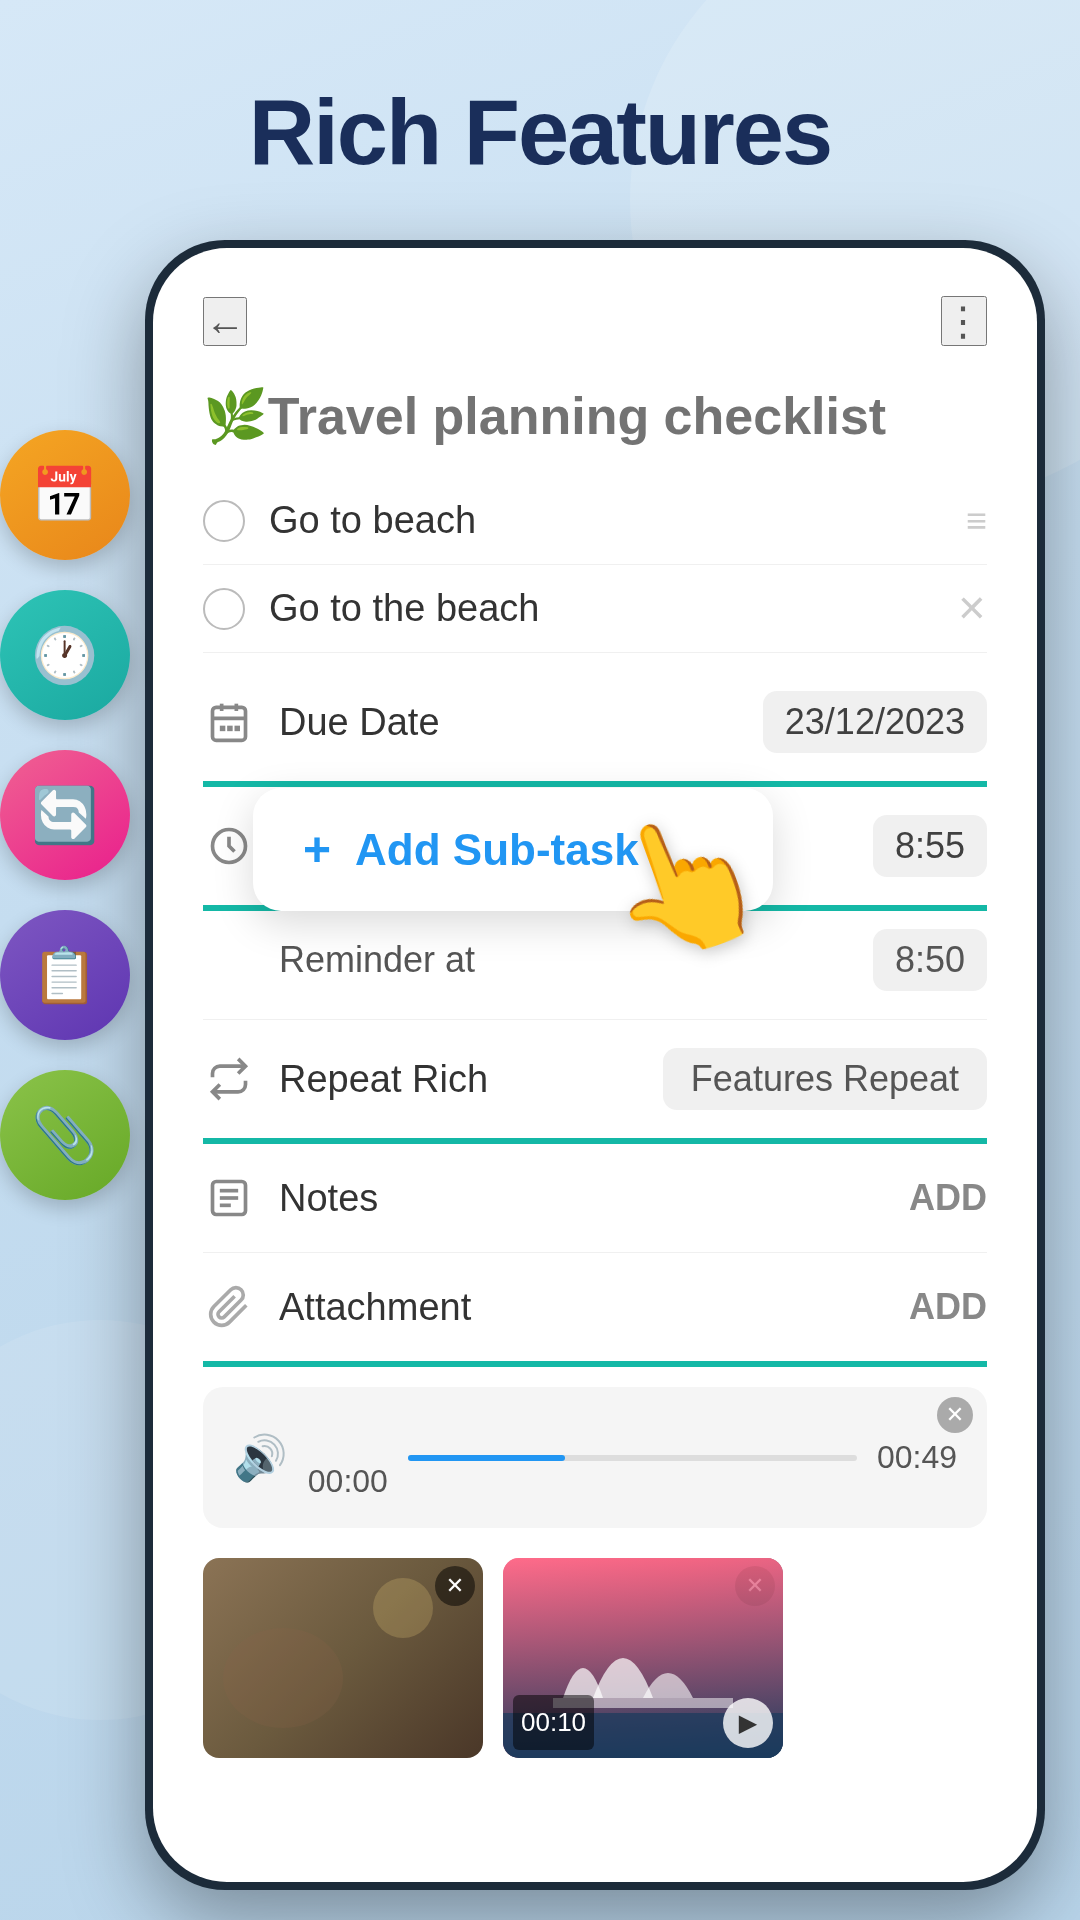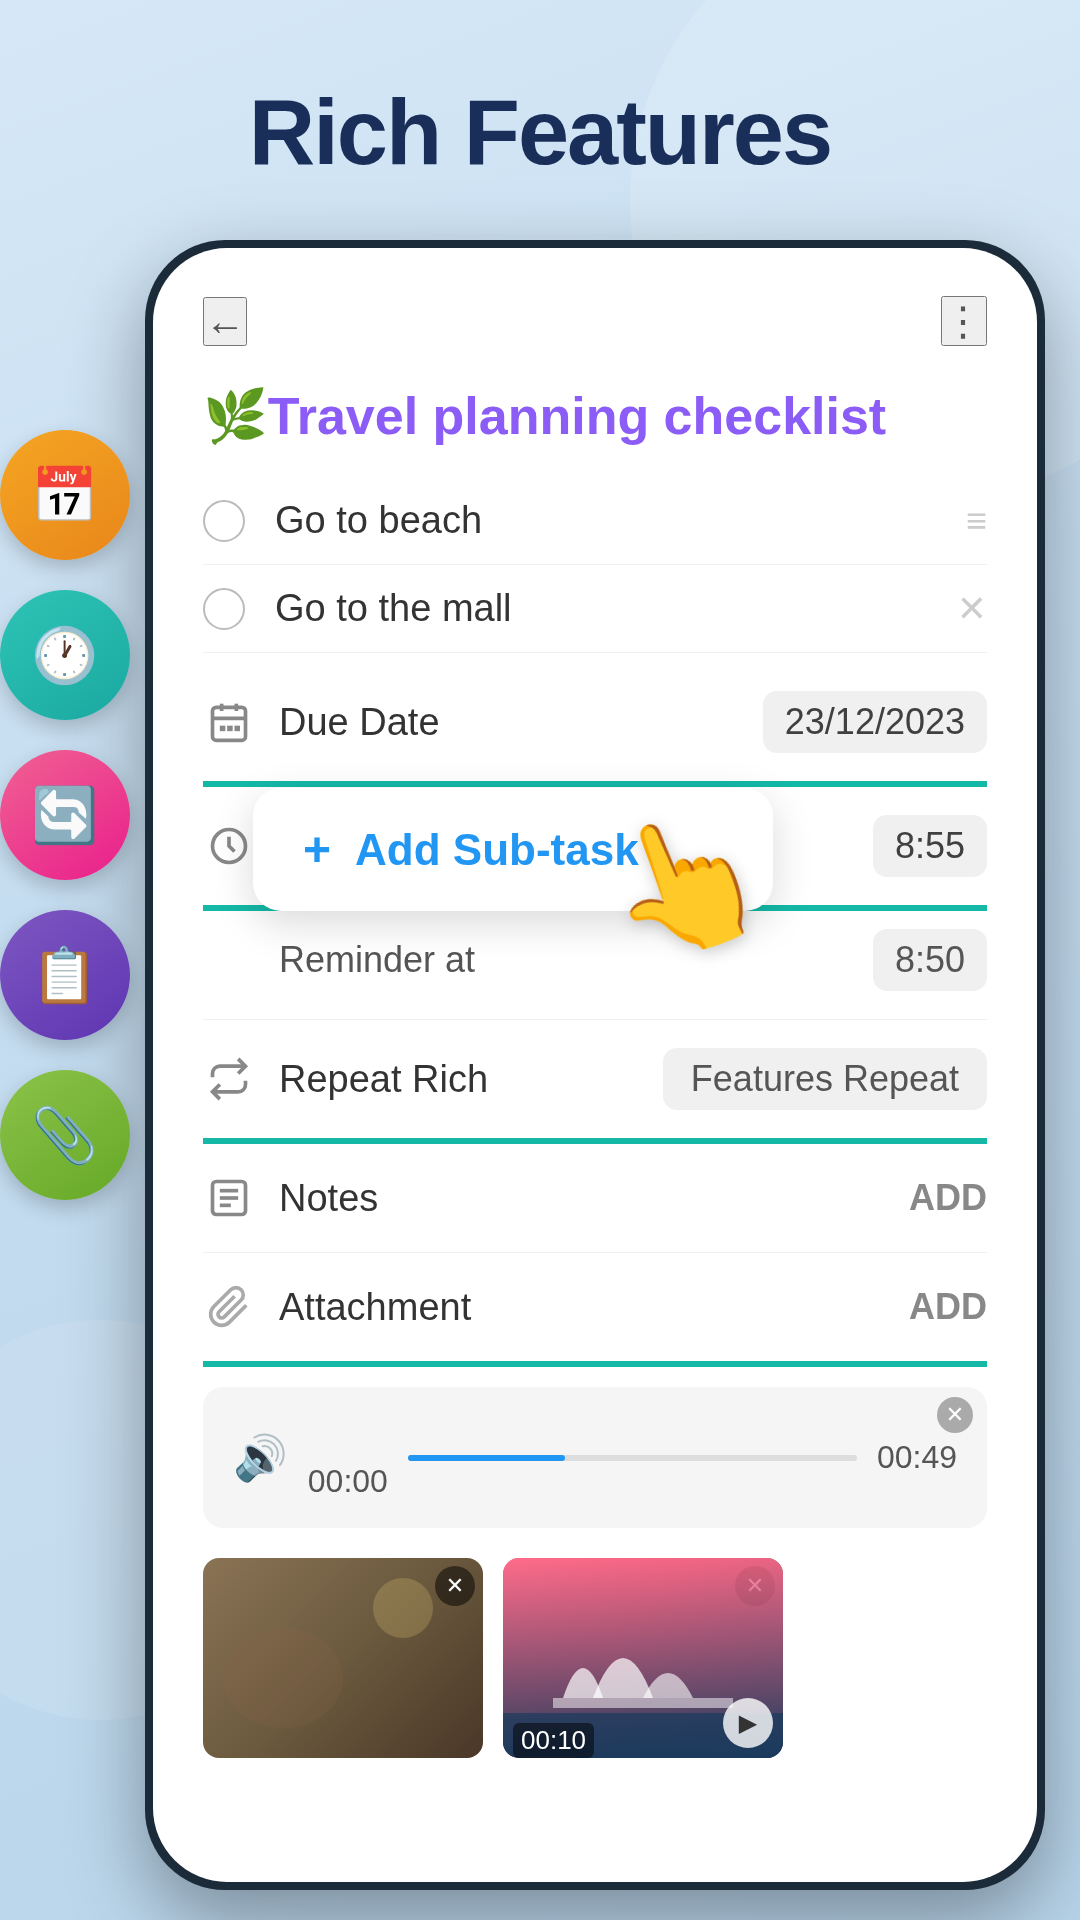--- a/index.html
+++ b/index.html
@@ -117,40 +117,40 @@
       color: #555;
       cursor: pointer;
       letter-spacing: 2px;
     }
 
     
     .task-title {
       padding: 20px 50px 30px;
       font-size: 52px;
       font-weight: 800;
-      color: #8b5cf6;
+      color: #737373;
     }
 
     
     .task-list {
       padding: 0 50px;
     }
 
     .task-item {
       display: flex;
       align-items: center;
       justify-content: space-between;
       padding: 22px 0;
       border-bottom: 1px solid #f0f0f0;
     }
 
     .task-item-left {
       display: flex;
       align-items: center;
-      gap: 30px;
+      gap: 24px;
     }
 
     .task-checkbox {
       width: 42px;
       height: 42px;
       border-radius: 50%;
       border: 2.5px solid #bbb;
       background: white;
     }
 
@@ -396,26 +396,26 @@
       border-radius: 50%;
       display: flex;
       align-items: center;
       justify-content: center;
       font-size: 24px;
       color: #333;
     }
 
     .media-duration {
       position: absolute;
-      bottom: 0;
+      bottom: 8px;
       left: 10px;
       font-size: 26px;
       color: white;
       background: rgba(0,0,0,0.5);
-      padding: 2px 8px;
+      padding: 12px 8px;
       border-radius: 6px;
     }
 
     
     .thumb-bg-1 {
       background: linear-gradient(135deg, #8b7355 0%, #6b5a3e 50%, #4a3728 100%);
     }
 
     .thumb-bg-2 {
       background: linear-gradient(135deg, #ff6b8a 0%, #c44f6b 40%, #1a3a5c 100%);
@@ -469,21 +469,21 @@
         <div class="task-item-left">
           <div class="task-checkbox"></div>
           <span class="task-text">Go to beach</span>
         </div>
         <span class="drag-icon">≡</span>
       </div>
 
       <div class="task-item">
         <div class="task-item-left">
           <div class="task-checkbox"></div>
-          <span class="task-text">Go to the mall</span>
+          <span class="task-text">Go to the beach</span>
         </div>
         <span class="close-icon">✕</span>
       </div>
     </div>
 
     <div class="add-subtask-popup">
       <span class="plus-icon">+</span>
       <span class="add-subtask-text">Add Sub-task</span>
     </div>
 

